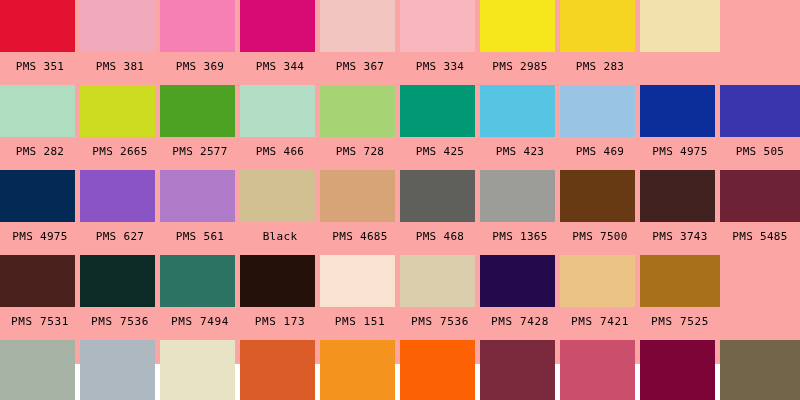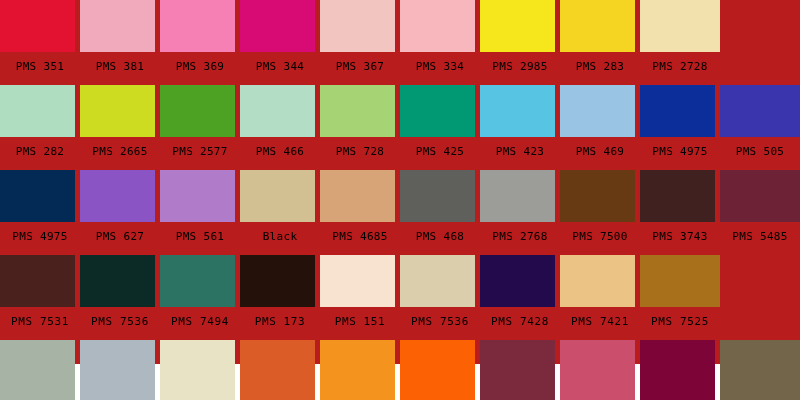--- a/index.html
+++ b/index.html
@@ -11,21 +11,21 @@
   body {
     width: 800px;
     height: 400px;
     overflow: hidden;
     font-family: "DejaVu Sans Mono", "Liberation Mono", monospace;
   }
   #chart {
     width: 800px;
     height: 364px;
     position: relative;
-    background: #b91c1c;
+    background: #fca5a5;
   }
   .swatch-row {
     display: flex;
     width: 800px;
     height: 85px;
     box-sizing: border-box;
   }
   .swatch-cell {
     width: 80px;
     height: 85px;
@@ -100,21 +100,20 @@
       <div class="swatch-cell">
         <div class="swatch-chip" style="background-color: rgb(246, 231, 29);"></div>
         <div class="swatch-label">PMS 2985</div>
       </div>
       <div class="swatch-cell">
         <div class="swatch-chip" style="background-color: rgb(245, 212, 34);"></div>
         <div class="swatch-label">PMS 283</div>
       </div>
       <div class="swatch-cell">
         <div class="swatch-chip" style="background-color: rgb(243, 225, 173);"></div>
-        <div class="swatch-label">PMS 2728</div>
       </div>
     </div>
     <div class="swatch-row">
       <div class="swatch-cell">
         <div class="swatch-chip" style="background-color: rgb(174, 221, 192);"></div>
         <div class="swatch-label">PMS 282</div>
       </div>
       <div class="swatch-cell">
         <div class="swatch-chip" style="background-color: rgb(205, 220, 33);"></div>
         <div class="swatch-label">PMS 2665</div>
@@ -172,21 +171,21 @@
       <div class="swatch-cell">
         <div class="swatch-chip" style="background-color: rgb(214, 164, 119);"></div>
         <div class="swatch-label">PMS 4685</div>
       </div>
       <div class="swatch-cell">
         <div class="swatch-chip" style="background-color: rgb(95, 96, 92);"></div>
         <div class="swatch-label">PMS 468</div>
       </div>
       <div class="swatch-cell">
         <div class="swatch-chip" style="background-color: rgb(156, 156, 153);"></div>
-        <div class="swatch-label">PMS 2768</div>
+        <div class="swatch-label">PMS 1365</div>
       </div>
       <div class="swatch-cell">
         <div class="swatch-chip" style="background-color: rgb(103, 58, 19);"></div>
         <div class="swatch-label">PMS 7500</div>
       </div>
       <div class="swatch-cell">
         <div class="swatch-chip" style="background-color: rgb(65, 33, 31);"></div>
         <div class="swatch-label">PMS 3743</div>
       </div>
       <div class="swatch-cell">

